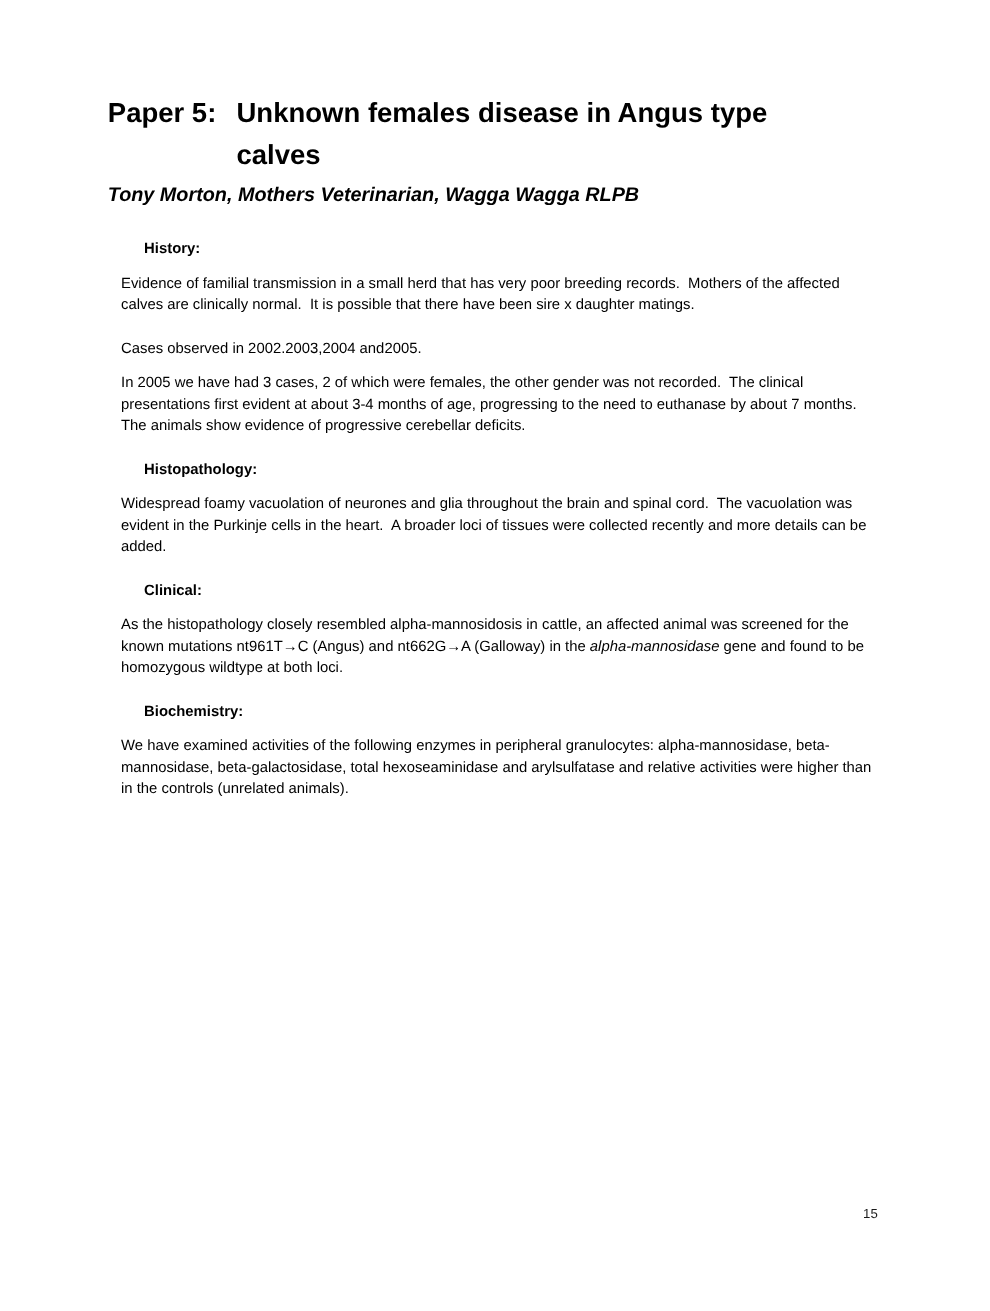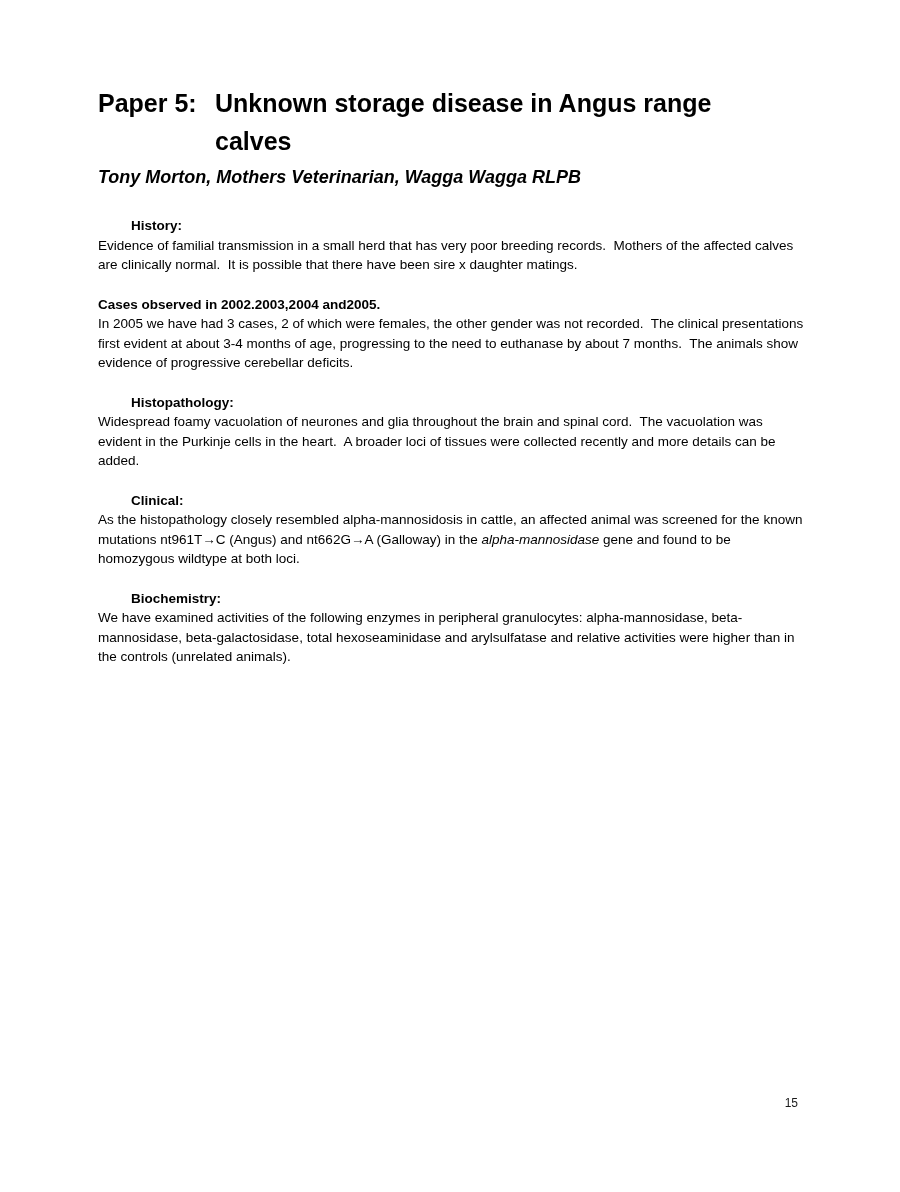--- a/index.html
+++ b/index.html
@@ -46,46 +46,46 @@
     max-width: 708px;
   }
   .doc-section h2 {
     margin: 0;
     font-size: 13.5px;
     line-height: 19.5px;
     font-weight: bold;
     padding-left: 33px;
   }
   .doc-section p {
-    margin: 0;
+    margin: 12px;
     white-space: pre-wrap;
   }
   .subheading {
-    font-weight: bold;
+    font-weight: normal;
   }
   .italic {
     font-style: italic;
   }
   .page-number {
     position: absolute;
     right: 102px;
     bottom: 10px;
     font-size: 12px;
     line-height: 14px;
     color: #1a1a1a;
   }
 </style>
 </head>
 <body>
 
 <div class="page">
 
   <h1 class="title">
     <span class="title-label">Paper 5:</span>
-    <span class="title-text">Unknown storage disease in Angus range calves</span>
+    <span class="title-text">Unknown females disease in Angus type calves</span>
   </h1>
 
   <p class="author">Tony Morton, Mothers Veterinarian, Wagga Wagga RLPB</p>
 
   <section class="doc-section">
     <h2>History:</h2>
     <p>Evidence of familial transmission in a small herd that has very poor breeding records.  Mothers of the affected calves are clinically normal.  It is possible that there have been sire x daughter matings.</p>
   </section>
 
   <section class="doc-section">

